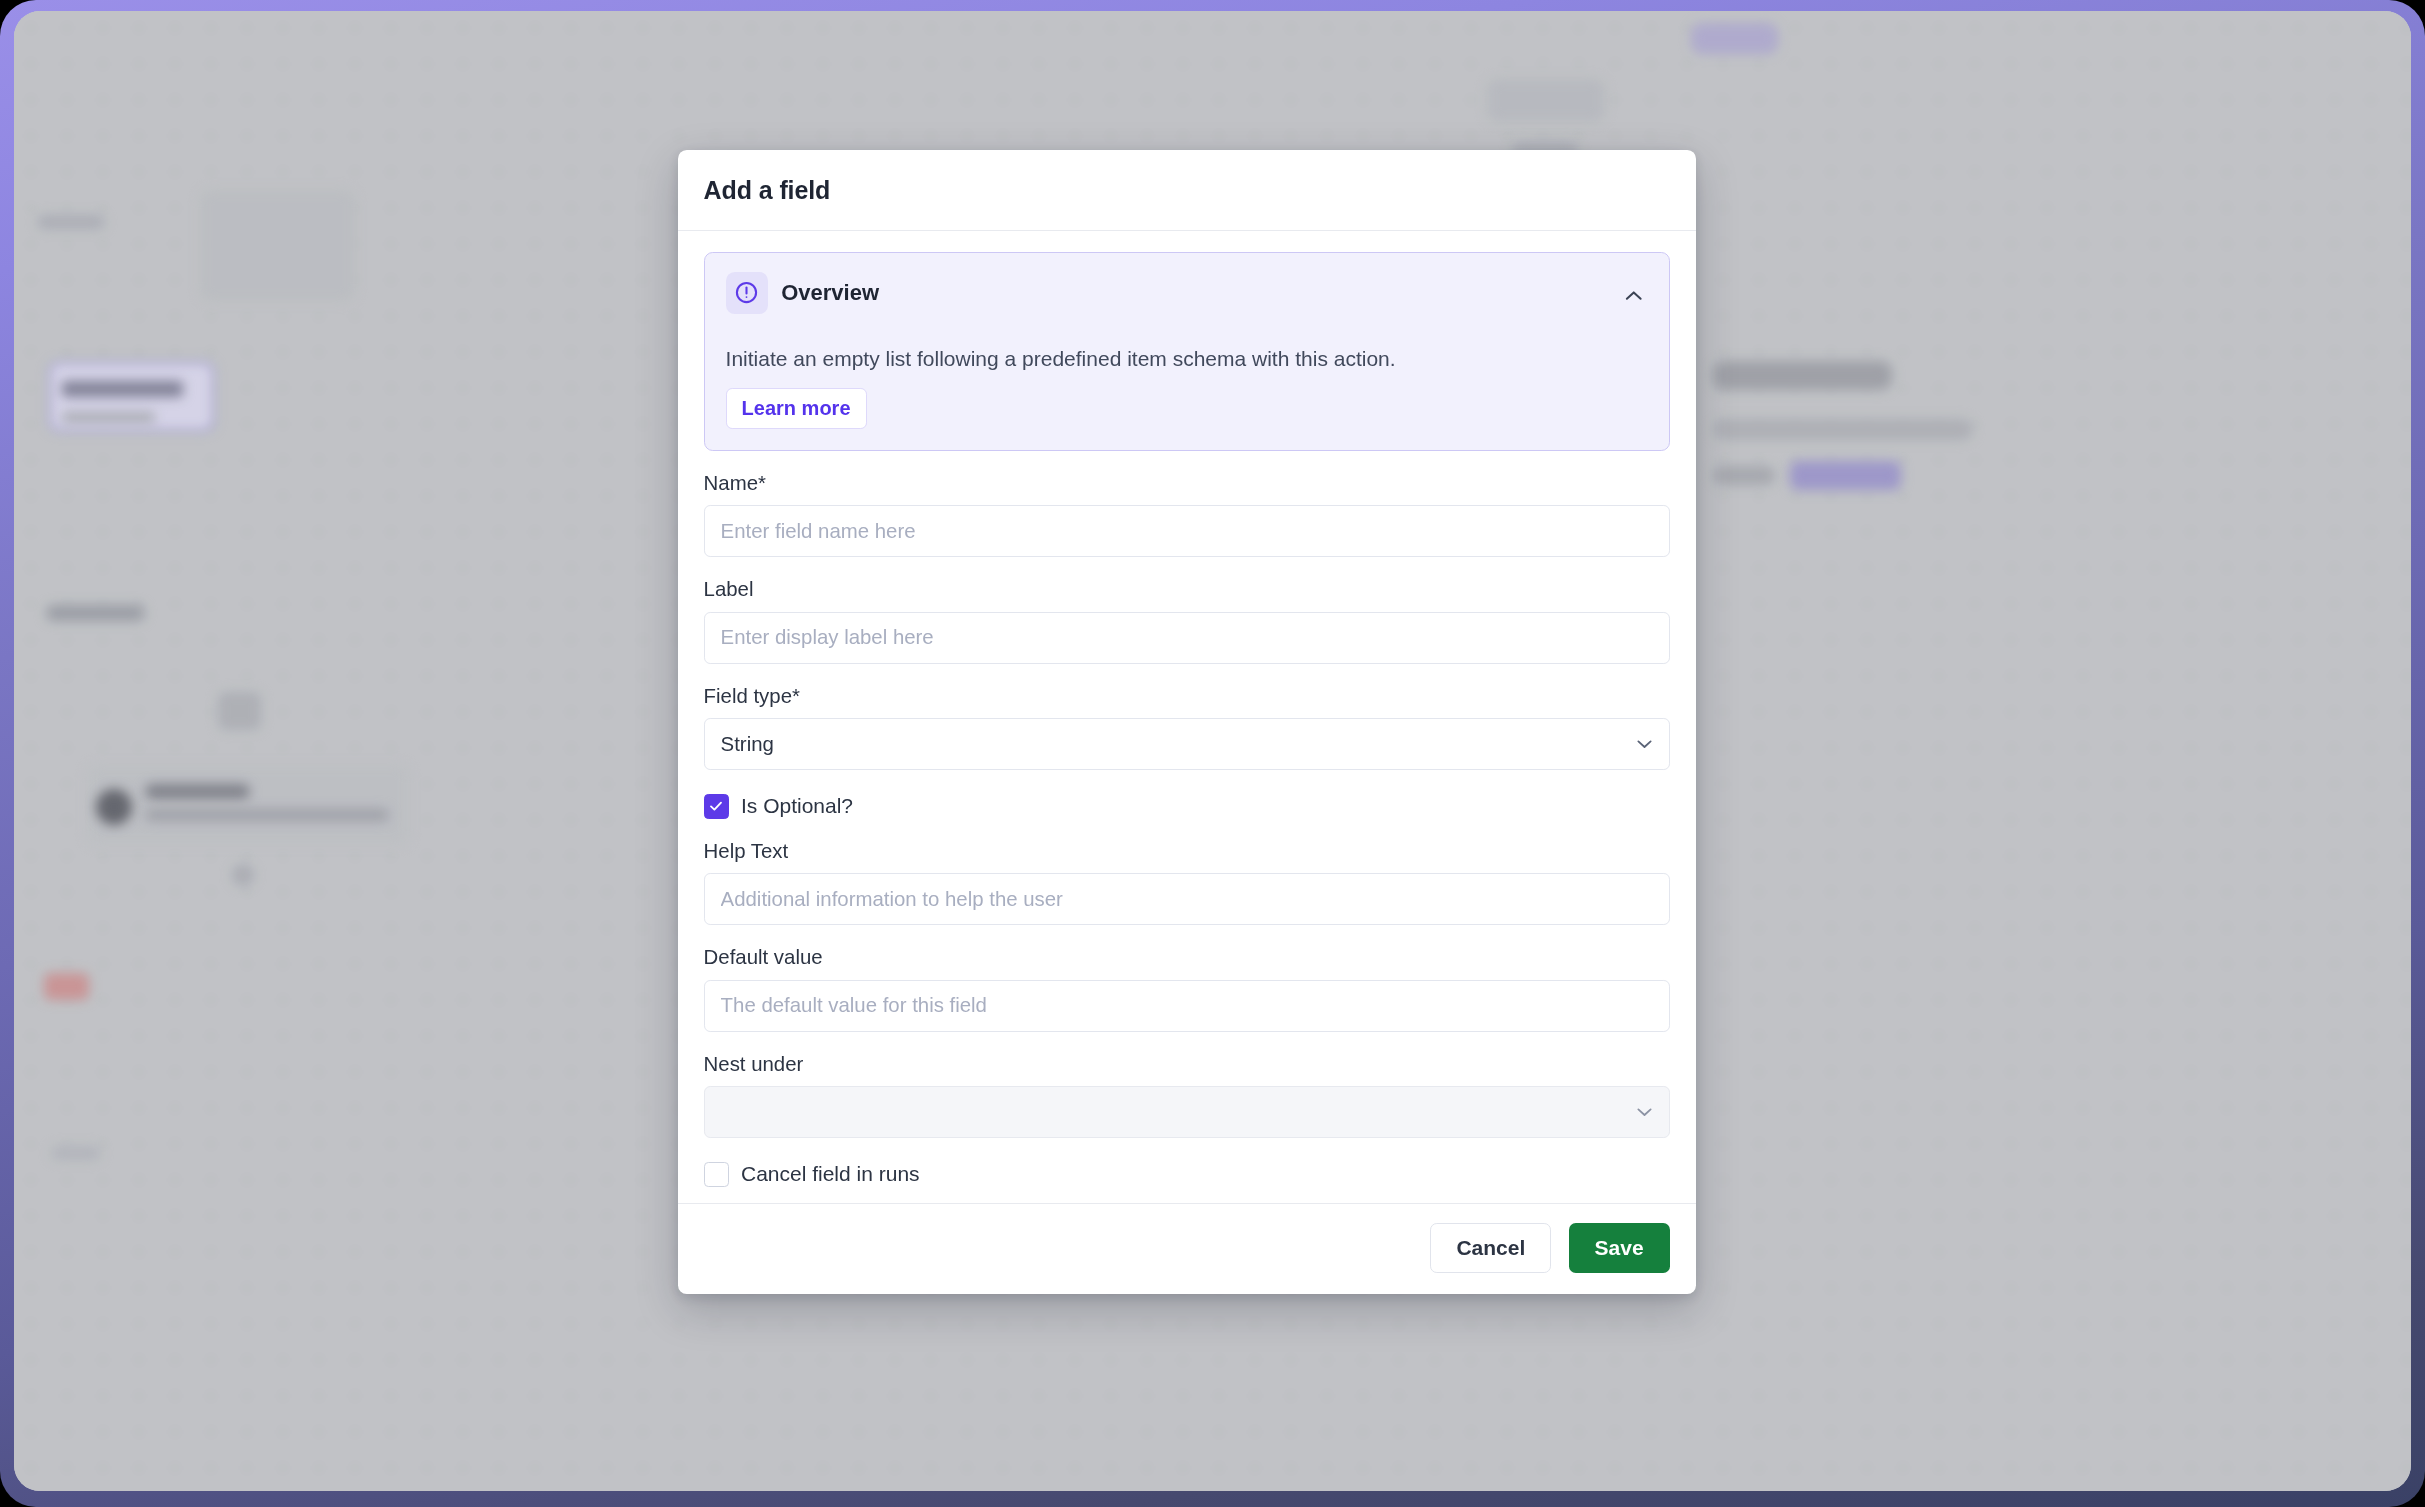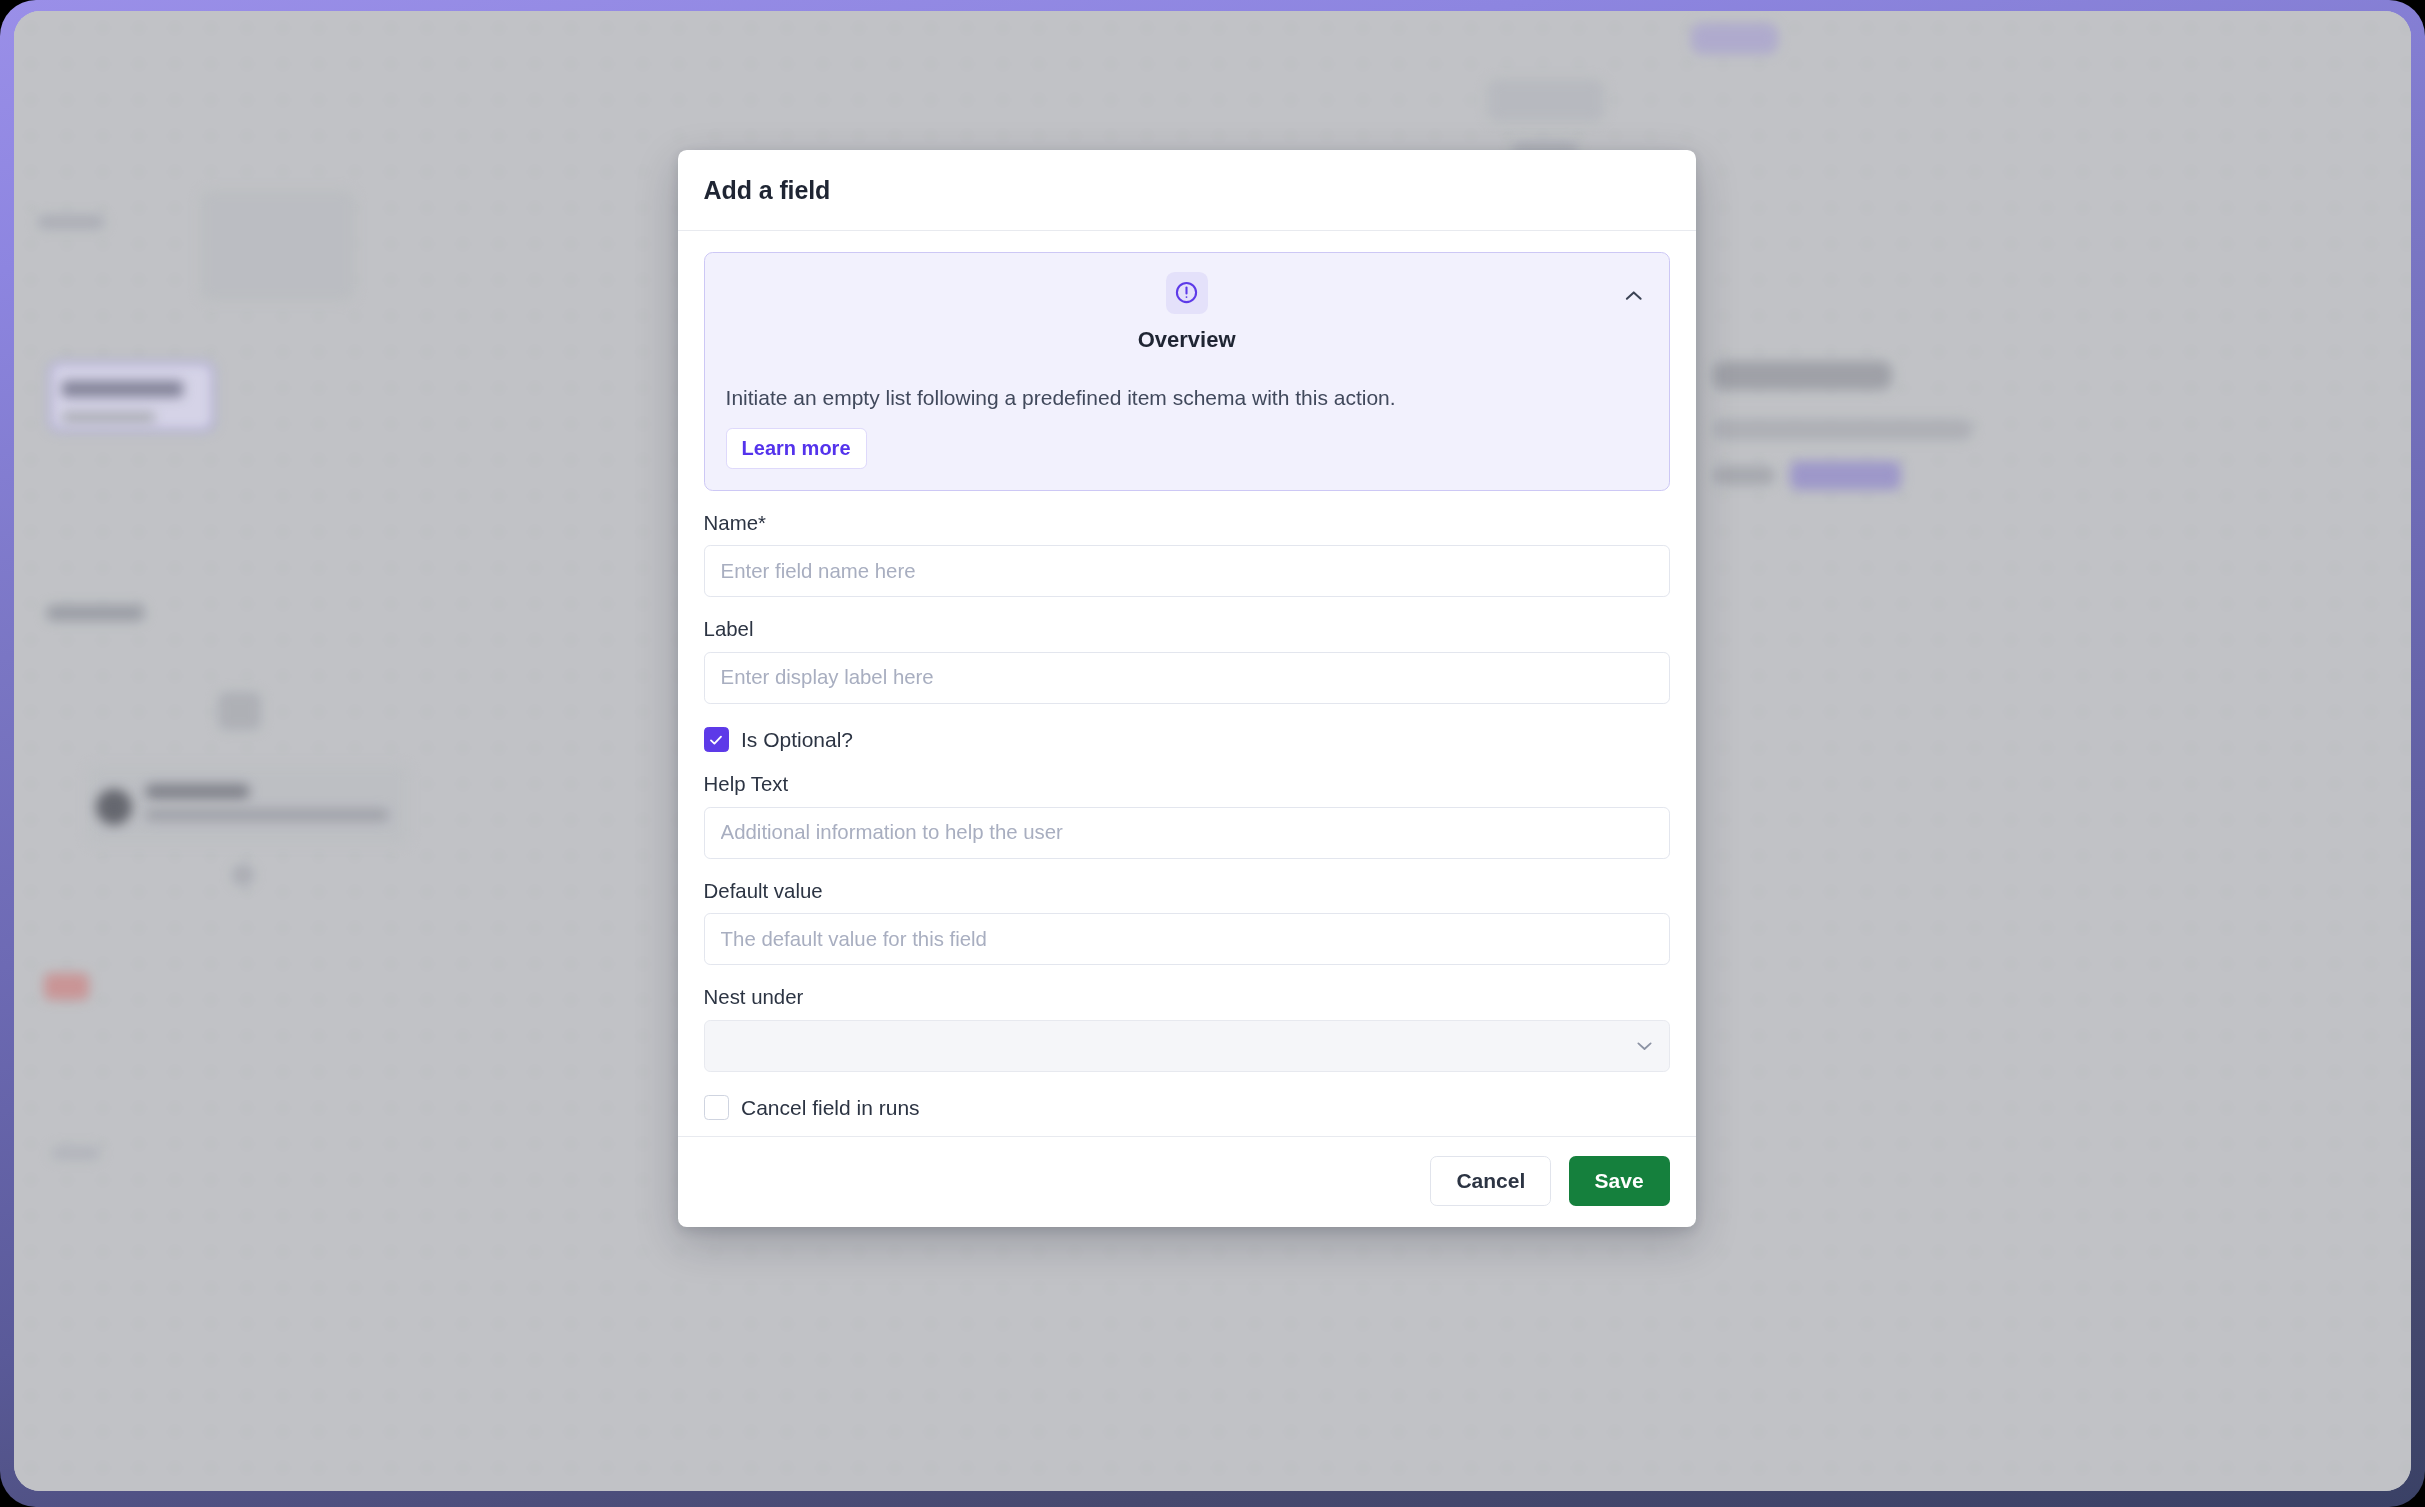--- a/index.html
+++ b/index.html
@@ -153,21 +153,20 @@
     background: #f2f1fd;
     border: 1.2px solid #cdc8f5;
     border-radius: 8.7px;
     padding: 18.6px 21px 21px 21px;
     position: relative;
   }
   .callout-head {
     display: flex;
     align-items: center;
     gap: 13.6px;
-    flex-direction: column;
   }
   .callout-icon-wrap {
     width: 42px; height: 42px;
     background: #e4e1fa;
     border-radius: 8.7px;
     display: flex; align-items: center; justify-content: center;
     flex: 0 0 auto;
   }
   .callout-icon-wrap svg { width: 25px; height: 25px; display: block; }
   .callout-title {
@@ -374,20 +373,33 @@
         <div class="field">
           <div class="field-label">Name*</div>
           <input class="text-input" type="text" placeholder="Enter field name here" style="">
         </div>
 
         <div class="field">
           <div class="field-label">Label</div>
           <input class="text-input" type="text" placeholder="Enter display label here" style="">
         </div>
 
+        <div class="field">
+          <div class="field-label">Field type*</div>
+          <div class="select-wrap">
+            <div class="select-box">
+              <span>String</span>
+            </div>
+            <span class="select-chevron">
+              <svg viewBox="0 0 24 24" fill="none" stroke="#5a6377" stroke-width="2.1" stroke-linecap="round" stroke-linejoin="round">
+                <polyline points="5,9 12,15.4 19,9"></polyline>
+              </svg>
+            </span>
+          </div>
+        </div>
 
         <div class="checkrow">
           <span class="cbox checked">
             <svg viewBox="0 0 24 24" fill="none" stroke="#ffffff" stroke-width="2.8" stroke-linecap="round" stroke-linejoin="round">
               <polyline points="4.5,12.6 9.6,17.4 19.5,7"></polyline>
             </svg>
           </span>
           <span class="checkrow-label">Is Optional?</span>
         </div>
 

